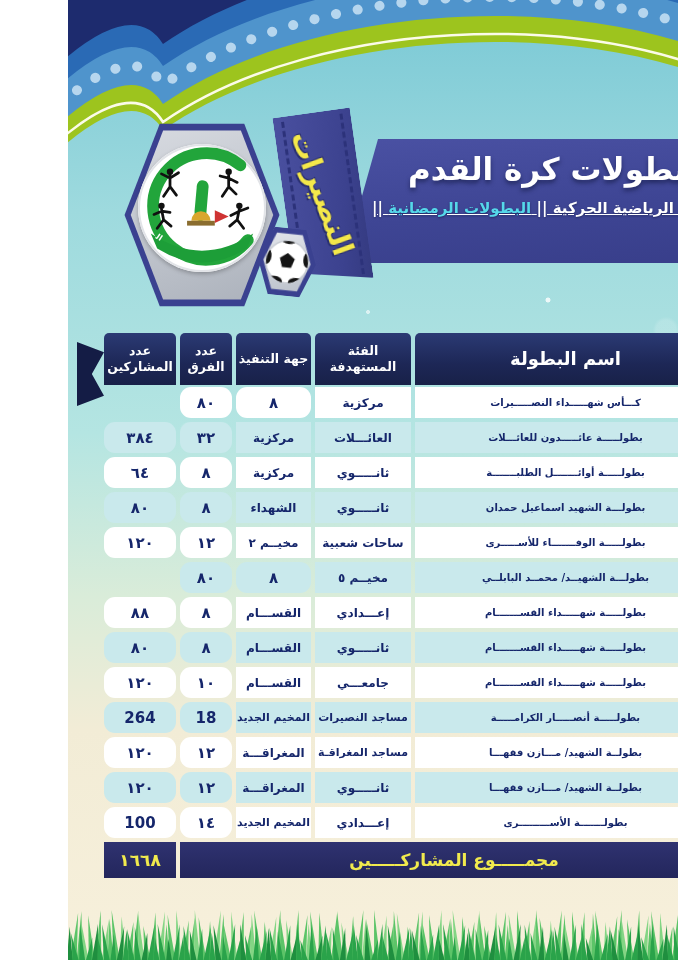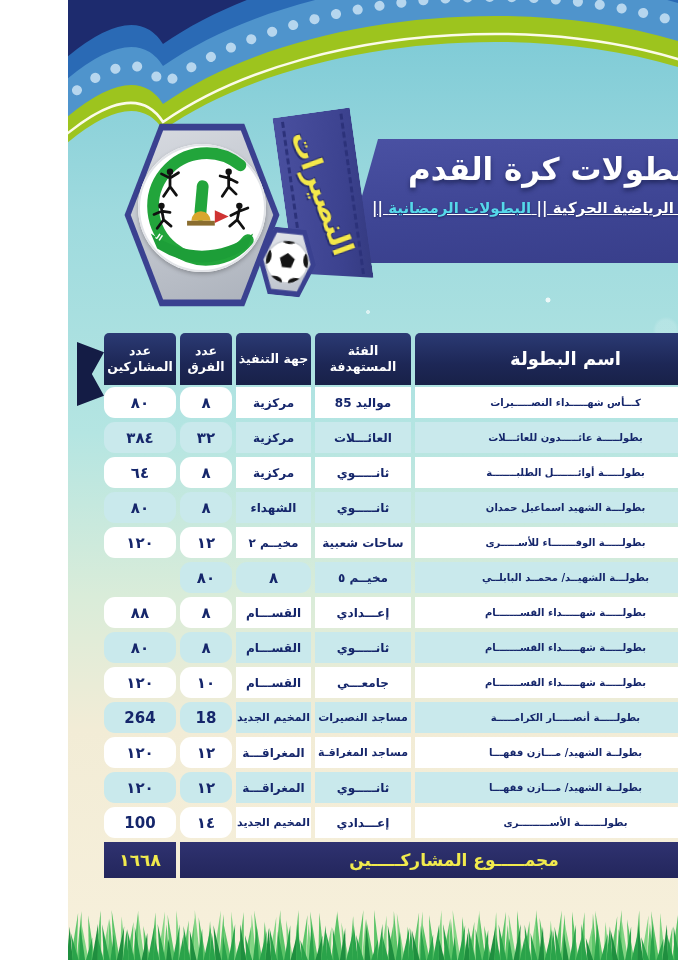--- a/index.html
+++ b/index.html
@@ -172,21 +172,20 @@
       <div class="hcell hname">اسم البطولة</div>
       <div class="hcell">الفئة المستهدفة</div>
       <div class="hcell">جهة التنفيذ</div>
       <div class="hcell">عدد الفرق</div>
       <div class="hcell">عدد المشاركين</div>
       <div class="tail"></div>
     </div>
     <div class="rows" id="rows-host">
   <div class="trow grid5">
     <div class="cell name small">كـــأس شهـــــداء النصـــــيرات</div>
-    <div class="cell cat">مواليد 85</div>
     <div class="cell exec">مركزية</div>
     <div class="cell num">٨</div>
     <div class="cell num">٨٠</div>
   </div>
 
   <div class="trow grid5 alt">
     <div class="cell name small">بطولـــــة عائـــــدون للعائـــلات</div>
     <div class="cell cat">العائـــلات</div>
     <div class="cell exec">مركزية</div>
     <div class="cell num">٣٢</div>

